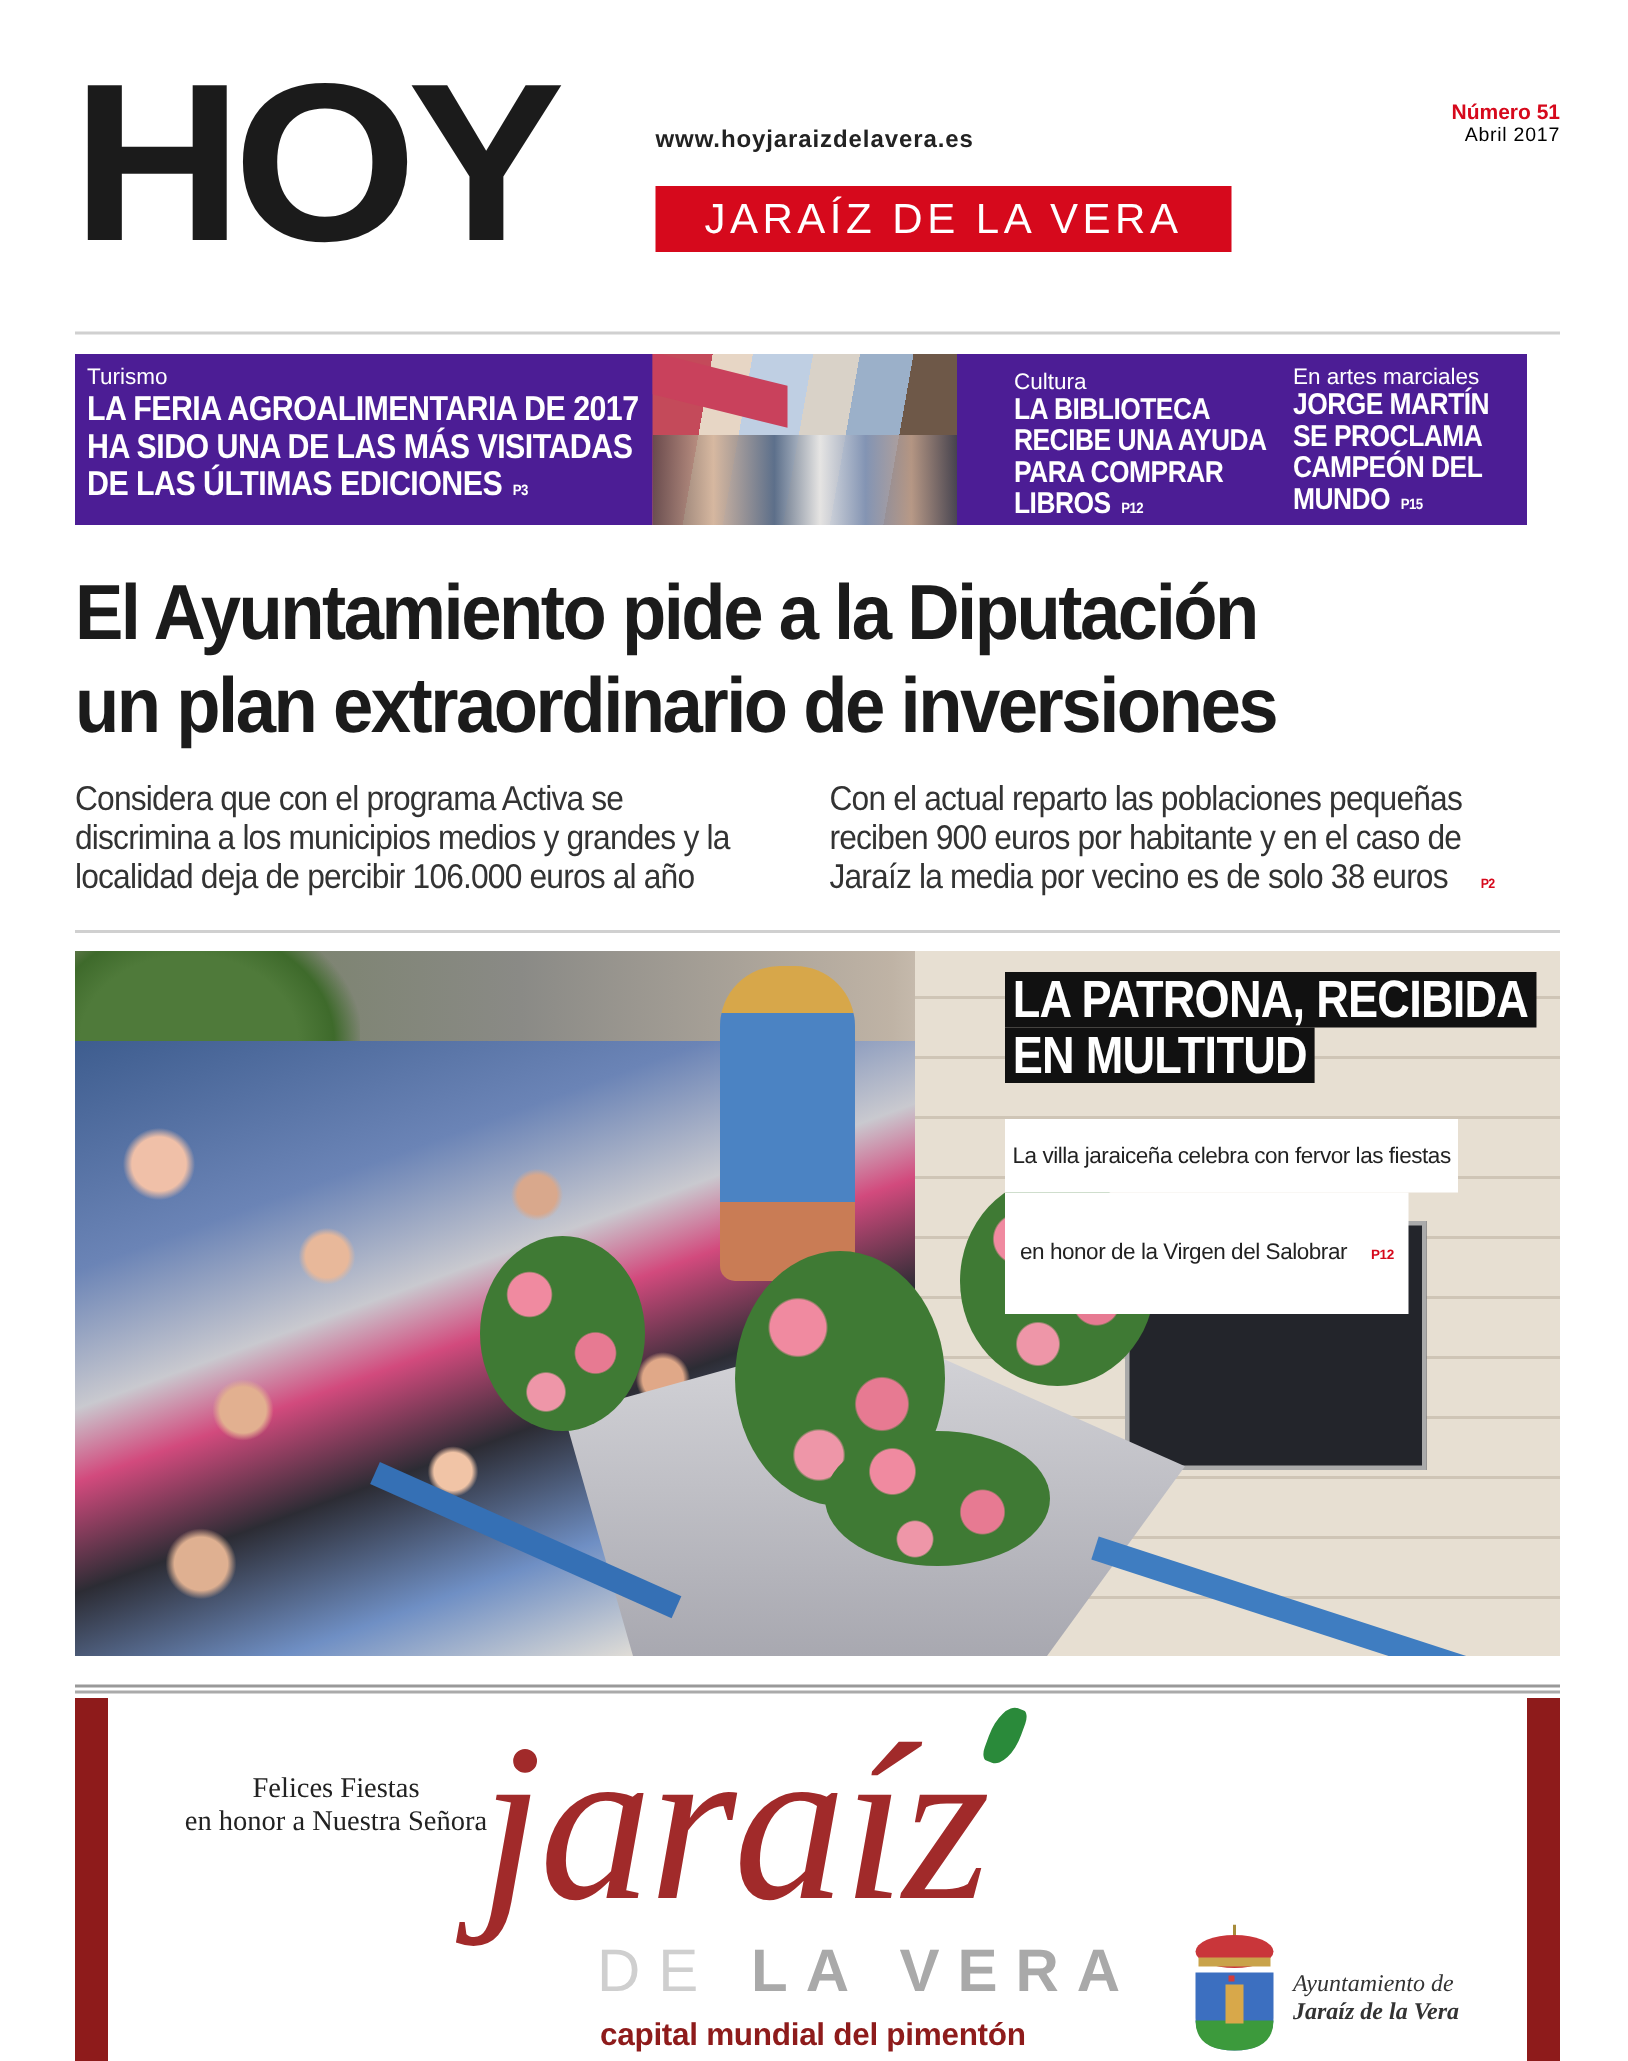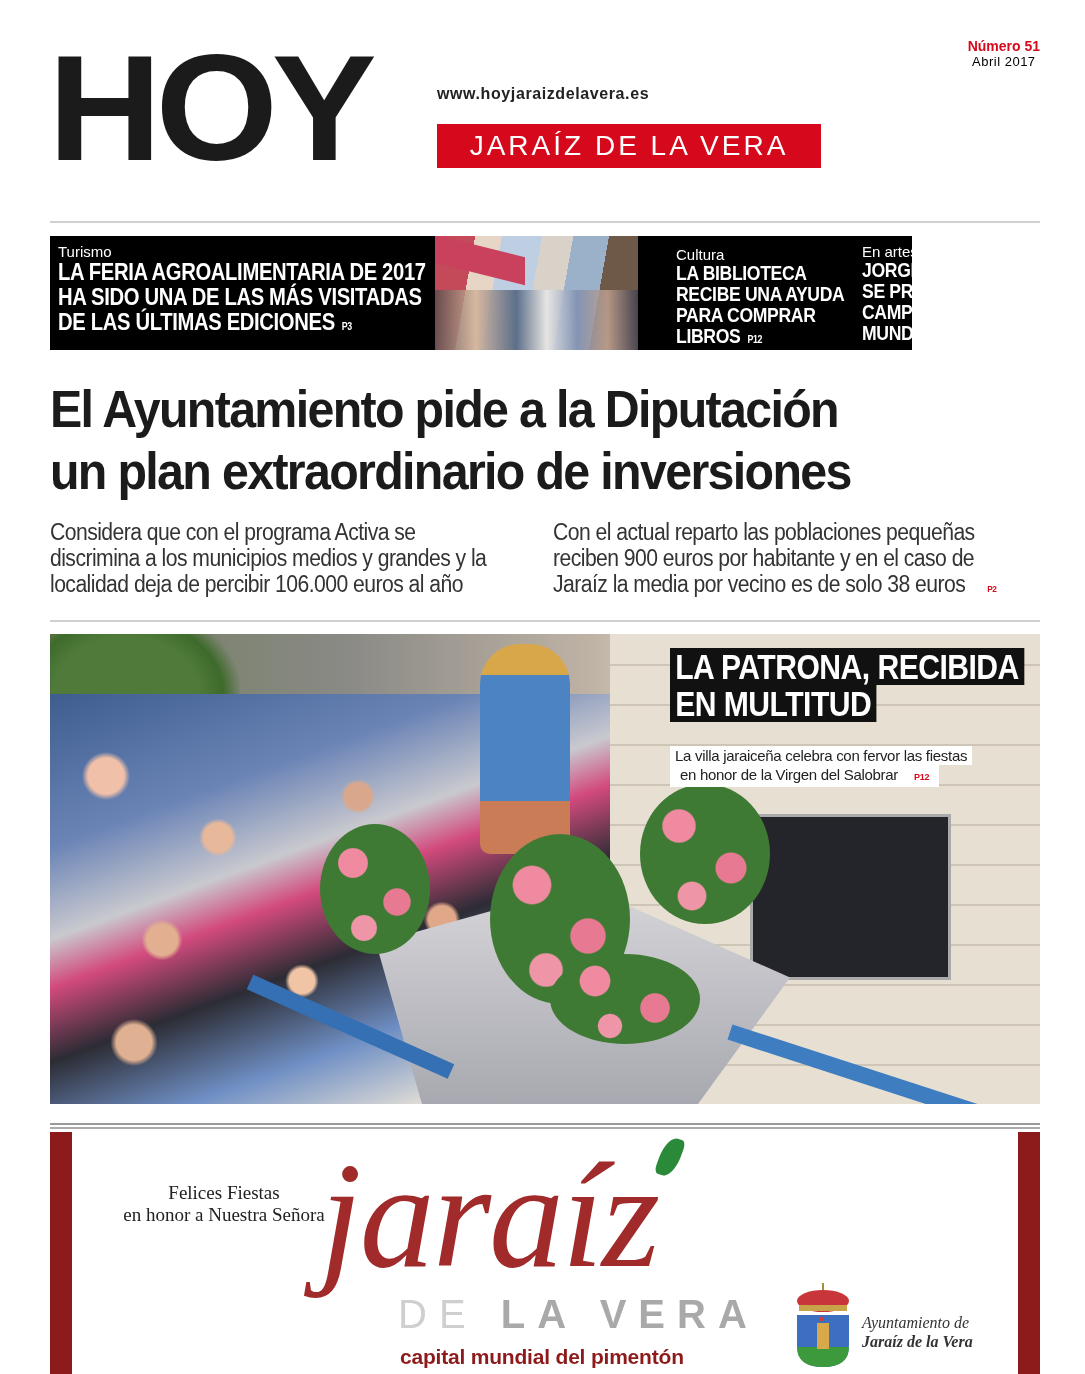--- a/index.html
+++ b/index.html
@@ -3,28 +3,28 @@
 <meta charset="utf-8">
 <style>
   html, body { margin: 0; padding: 0; background: #fff; }
   body { width: 1085px; height: 1374px; position: relative; overflow: hidden; font-family: "Liberation Sans", sans-serif; color: #1a1a1a; }
   .abs { position: absolute; }
 
   
   .logo { left: 48px; top: 48px; font-family: "Liberation Sans", sans-serif; font-weight: 900; font-size: 150px; line-height: 120px; letter-spacing: -6px; color: #1b1b1b; transform: scaleX(1.05); transform-origin: left top; }
   .url { left: 437px; top: 85px; font-size: 16px; font-weight: bold; letter-spacing: 0.6px; color: #222; }
   .edition { left: 437px; top: 124px; width: 384px; height: 44px; background: #d6091c; color: #fff; font-size: 28px; letter-spacing: 3px; line-height: 44px; text-align: center; font-weight: normal; }
-  .issue { right: 45px; top: 38px; text-align: center; }
+  .issue { right: 45px; top: 66px; text-align: right; }
   .issue .num { color: #d6091c; font-weight: bold; font-size: 14px; line-height: 16px; }
   .issue .date { color: #000000; font-size: 13px; line-height: 15px; letter-spacing: 0.5px; }
 
   .rule { left: 50px; width: 990px; height: 2px; background: #d0d0d0; }
 
   
-  .band { left: 50px; top: 236px; width: 862px; height: 114px; background: #000000; }
+  .band { left: 50px; top: 236px; width: 968px; height: 114px; background: #4c1d95; }
   .teaser { color: #fff; position: absolute; }
   .teaser .kicker { font-size: 15px; line-height: 16px; }
   .teaser .head { font-family: "Liberation Sans", sans-serif; font-weight: bold; font-size: 20px; line-height: 21px; letter-spacing: -0.4px; transform: scaleX(0.88); transform-origin: left top; white-space: nowrap; }
   .teaser .page { font-size: 10px; font-weight: bold; margin-left: 8px; }
   .t1 { left: 8px; top: 8px; }
   .t1 .head { font-size: 23px; line-height: 25px; }
   .t2 { left: 626px; top: 11px; }
   .t3 { left: 812px; top: 8px; }
   .teaser-photo { left: 385px; top: 0; width: 203px; height: 114px; overflow: hidden;
     background:
@@ -58,21 +58,21 @@
   .photo .wall { position:absolute; left:560px; top:0; width:430px; height:470px; background: repeating-linear-gradient(0deg, #e7dfd2 0 38px, #cfc5b6 38px 40px), #e7dfd2; }
   .photo .shop { position:absolute; left:700px; top:180px; width:195px; height:160px; background:#23252b; border:3px solid #aaa; }
   .photo .float { position:absolute; left:280px; top:240px; width:460px; height:230px; background: linear-gradient(180deg, #d8d8dc, #a8a8b0); clip-path: polygon(10% 30%, 55% 5%, 100% 45%, 80% 100%, 20% 100%); }
   .photo .virgin { position:absolute; left:430px; top:10px; width:90px; height:210px; background: linear-gradient(180deg, #d7a74a 0 15%, #4b83c3 15% 75%, #c97c55 75%); border-radius: 40px 40px 10px 10px; }
   .photo .flowers { position:absolute; background: radial-gradient(circle at 30% 30%, #f08aa0 0 12%, transparent 13%), radial-gradient(circle at 70% 60%, #e77a92 0 12%, transparent 13%), radial-gradient(circle at 40% 80%, #ee96a8 0 10%, transparent 11%), #3f7a34; border-radius: 50%; }
   .photo .bar1 { position:absolute; left:200px; top:340px; width:220px; height:16px; background:#3570b5; transform: rotate(24deg); transform-origin:left; }
   .photo .bar2 { position:absolute; left:680px; top:390px; width:300px; height:16px; background:#3f7dc1; transform: rotate(18deg); transform-origin:left; }
   .overlay-title { left: 620px; top: 14px; }
   .overlay-title span { display: inline-block; background: #111; color: #fff; font-weight: bold; font-size: 35px; line-height: 37px; padding: 0 6px; letter-spacing: -0.6px; transform: scaleX(0.86); transform-origin: left top; white-space: nowrap; }
   .overlay-sub { left: 620px; top: 112px; }
-  .overlay-sub span { display: inline-block; background: #fff; color: #222; font-size: 15px; line-height: 19px; padding: 0 5px; letter-spacing: -0.3px; white-space: nowrap; }
+  .overlay-sub span { display: inline-block; background: #fff; color: #222; font-size: 15px; line-height: 19px; padding: 15px 5px; letter-spacing: -0.3px; white-space: nowrap; }
   .overlay-sub .page { color: #d6091c; font-size: 9px; font-weight: bold; margin-left: 6px; }
 
   
   .dbl-rule { left: 50px; top: 1123px; width: 990px; height: 2px; background: #999; }
   .dbl-rule2 { left: 50px; top: 1127px; width: 990px; height: 2px; background: #aaa; }
   .ad-border-l { left: 50px; top: 1132px; width: 22px; height: 242px; background: #8e1b1b; }
   .ad-border-r { left: 1018px; top: 1132px; width: 22px; height: 242px; background: #8e1b1b; }
   .ad-greet { left: 74px; top: 1182px; width: 300px; text-align: center; font-family: "Liberation Serif", serif; font-size: 19px; line-height: 22px; color: #222; }
   .ad-greet .l3 { margin-top: 12px; display:block; font-size: 20px; }
   .ad-script { left: 320px; top: 1130px; font-family: "Liberation Serif", serif; font-style: italic; font-size: 150px; line-height: 170px; color: #a12a2a; letter-spacing: -2px; }

